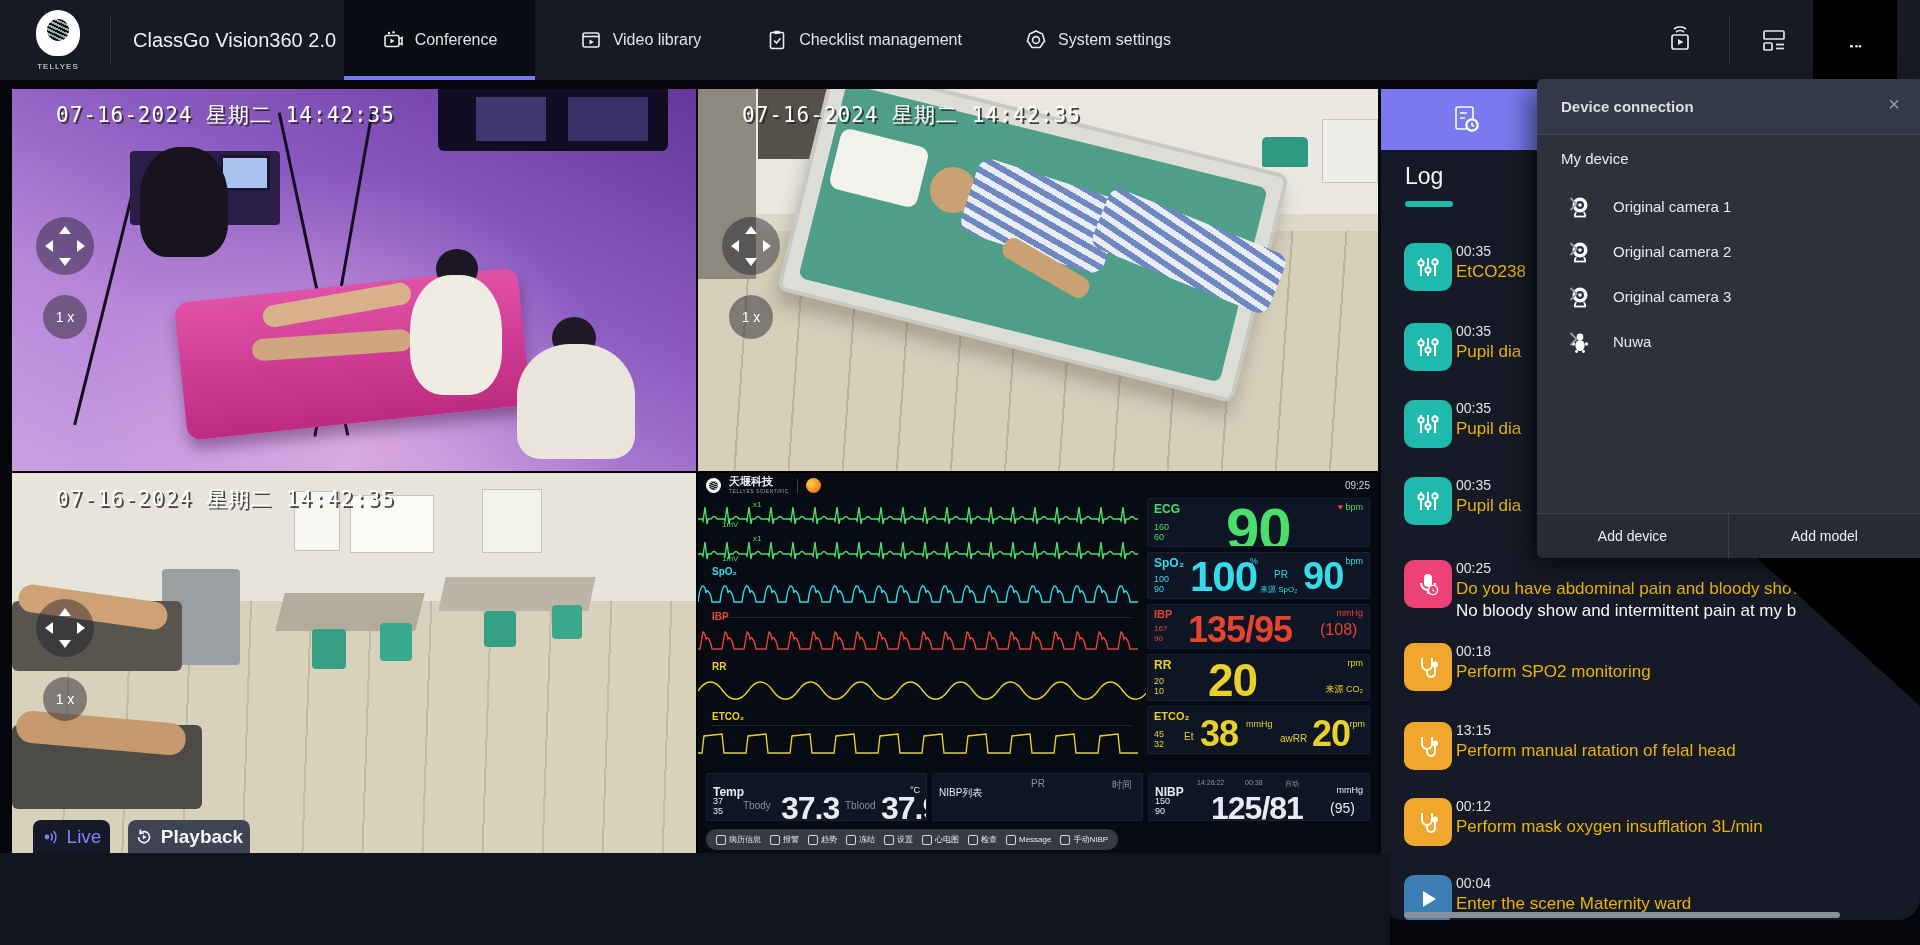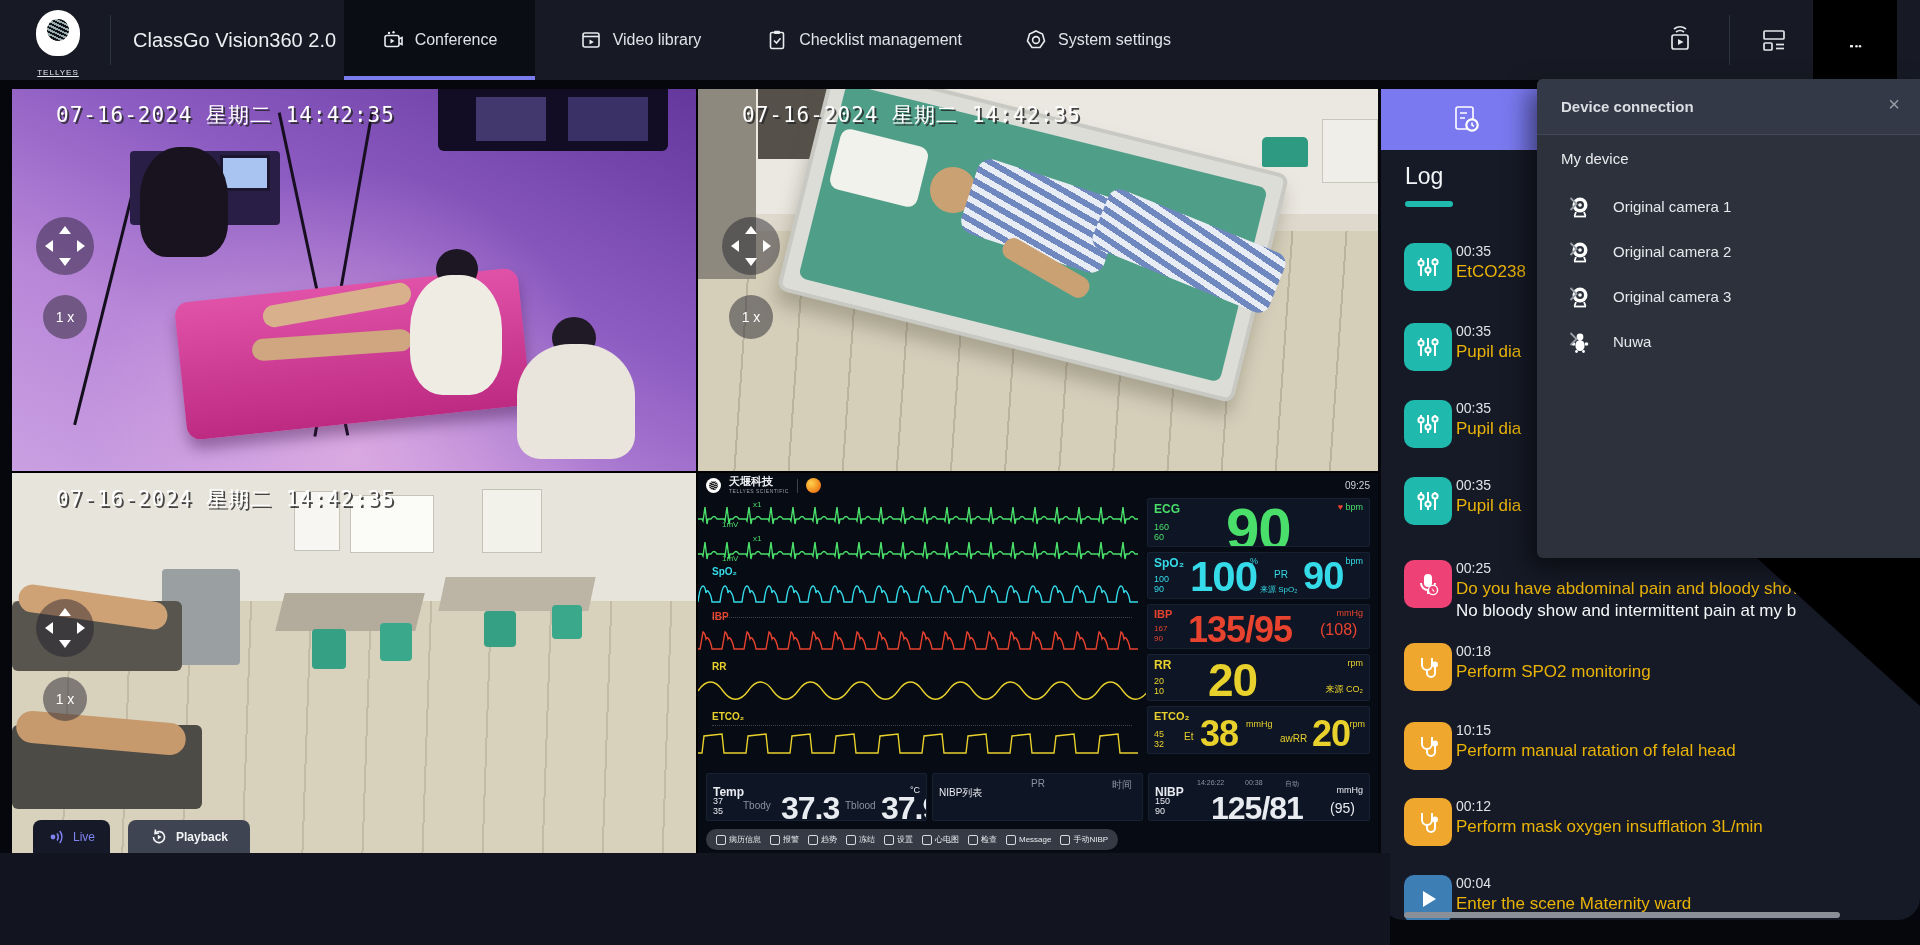--- a/index.html
+++ b/index.html
@@ -5,21 +5,21 @@
   * { margin:0; padding:0; box-sizing:border-box; }
   html,body { background:#000; }
   body { font-family:"Liberation Sans", sans-serif; }
   .app { position:relative; width:1920px; height:945px; background:#05070c; overflow:hidden; }
 
   
   .navbar { position:absolute; left:0; top:0; width:1920px; height:80px; background:#171a24; }
   .logo { position:absolute; left:27px; top:10px; width:62px; height:62px; text-align:center; }
   .logo-oval { width:44px; height:46px; margin:0 auto; background:#fff; border-radius:50% 50% 46% 46%; position:relative; }
   .logo-globe { position:absolute; left:11px; top:9px; width:22px; height:22px; border-radius:50%; background:repeating-linear-gradient(25deg,#11131a 0 2px,#9aa 2px 4px); }
-  .logo-text { font-size:8px; color:#e7e9ee; letter-spacing:1px; margin-top:12px;text-decoration:underline; }
+  .logo-text { font-size:8px; color:#e7e9ee; letter-spacing:1px; margin-top:6px; }
   .nav-divider { position:absolute; left:110px; top:15px; width:1px; height:50px; background:#2e3340; }
   .app-title { position:absolute; left:133px; top:0; height:80px; display:flex; align-items:center; font-size:20px; color:#eceef2; }
   .tabs { position:absolute; left:344px; top:0; height:80px; display:flex; }
   .tab { height:80px; display:flex; align-items:center; justify-content:center; gap:11px; color:#dfe2e8; font-size:16px; cursor:pointer; position:relative; }
   .tab svg { stroke:#e8eaee; fill:none; stroke-width:1.6; }
   .tab.active { background:#0b0d14; }
   .tab.active::after { content:""; position:absolute; left:0; bottom:0; width:100%; height:4px; background:#7a7cee; }
   .t-conference{width:191px} .t-video{width:211px} .t-check{width:236px} .t-settings{width:232px}
   .nav-right { position:absolute; right:0; top:0; height:80px; display:flex; align-items:center; }
   .nav-icon { display:flex; align-items:center; justify-content:center; cursor:pointer; }
@@ -147,21 +147,21 @@
   .dev-item { position:absolute; left:0; width:383px; height:45px; cursor:pointer; }
   .dev-item svg { position:absolute; left:32px; top:11px; }
   .dev-name { position:absolute; left:76px; top:13px; font-size:15px; color:#e6e8ec; }
   .dev-chev { position:absolute; right:18px; top:12px; }
   .popup-footer { position:absolute; left:0; top:434px; width:383px; height:45px; border-top:1px solid #3a3f4b; display:flex; }
   .popup-btn { flex:1; display:flex; align-items:center; justify-content:center; font-size:14px; color:#eceef0; cursor:pointer; background:#262b35; }
   .popup-btn:first-child { border-right:1px solid #3a3f4b; border-radius:0 0 0 6px; }
 
   
   .bottom-bar { position:absolute; left:0; top:853px; width:1390px; height:92px; background:#12151f; z-index:7; }
-  .mode-tab { position:absolute; top:-33px; height:33px; display:flex; align-items:center; justify-content:center; gap:8px; font-size:12px; border-radius:8px 8px 0 0; cursor:pointer; }
+  .mode-tab { position:absolute; top:-33px; height:33px; display:flex; align-items:center; justify-content:center; gap:8px; font-size:19px; border-radius:8px 8px 0 0; cursor:pointer; }
   .tab-live { left:33px; width:77px; background:#161927; color:#7f82f2; }
   .tab-playback { left:128px; width:122px; background:#3e4452; color:#f2f4f6; font-weight:bold; }
 </style>
 </head>
 <body>
 
 <div class="app">
 
   <div class="navbar">
     <div class="logo">
@@ -552,21 +552,21 @@
       <div class="log-text">Perform SPO2 monitoring</div>
     </div>
     <div class="log-entry" style="top:633px">
       <div class="log-ic ic-orange">
           <svg width="26" height="26" viewBox="0 0 26 26" fill="none" stroke="#fff" stroke-width="2">
             <path d="M7,4 L7,11 a5,5 0 0 0 10,0 L17,4"></path>
             <path d="M12,16 L12,19 a4,4 0 0 0 8,0 L20,13"></path>
             <circle cx="20" cy="10.5" r="2" fill="#fff"></circle>
           </svg>
         </div>
-      <div class="log-time">10:15</div>
+      <div class="log-time">13:15</div>
       <div class="log-text">Perform manual ratation of felal head</div>
     </div>
     <div class="log-entry" style="top:709px">
       <div class="log-ic ic-orange">
           <svg width="26" height="26" viewBox="0 0 26 26" fill="none" stroke="#fff" stroke-width="2">
             <path d="M7,4 L7,11 a5,5 0 0 0 10,0 L17,4"></path>
             <path d="M12,16 L12,19 a4,4 0 0 0 8,0 L20,13"></path>
             <circle cx="20" cy="10.5" r="2" fill="#fff"></circle>
           </svg>
         </div>
@@ -642,20 +642,24 @@
           <circle cx="17.5" cy="13" r="1.8" fill="#fff"></circle>
           <circle cx="7.5" cy="20.5" r="1.4" fill="#fff"></circle>
           <circle cx="14.5" cy="20.5" r="1.4" fill="#fff"></circle>
         </svg>
       <div class="dev-name">Nuwa</div>
       <svg class="dev-chev" width="9" height="16" viewBox="0 0 9 16">
           <polyline points="1.5,2 7.5,8 1.5,14" fill="none" stroke="#9aa0a8" stroke-width="1.8"></polyline>
         </svg>
     </div>
 
+    <div class="popup-footer">
+      <div class="popup-btn">Add device</div>
+      <div class="popup-btn">Add model</div>
+    </div>
   </div>
 
   <div class="bottom-bar">
     <div class="mode-tab tab-live">
       <svg width="17" height="17" viewBox="0 0 17 17">
           <circle cx="5" cy="9" r="2.4" fill="#7f82f2"></circle>
           <path d="M9,5.5 a6,6 0 0 1 0,7" fill="none" stroke="#7f82f2" stroke-width="1.6"></path>
           <path d="M11.8,3 a10,10 0 0 1 0,12" fill="none" stroke="#7f82f2" stroke-width="1.6"></path>
         </svg>
       <span>Live</span>

